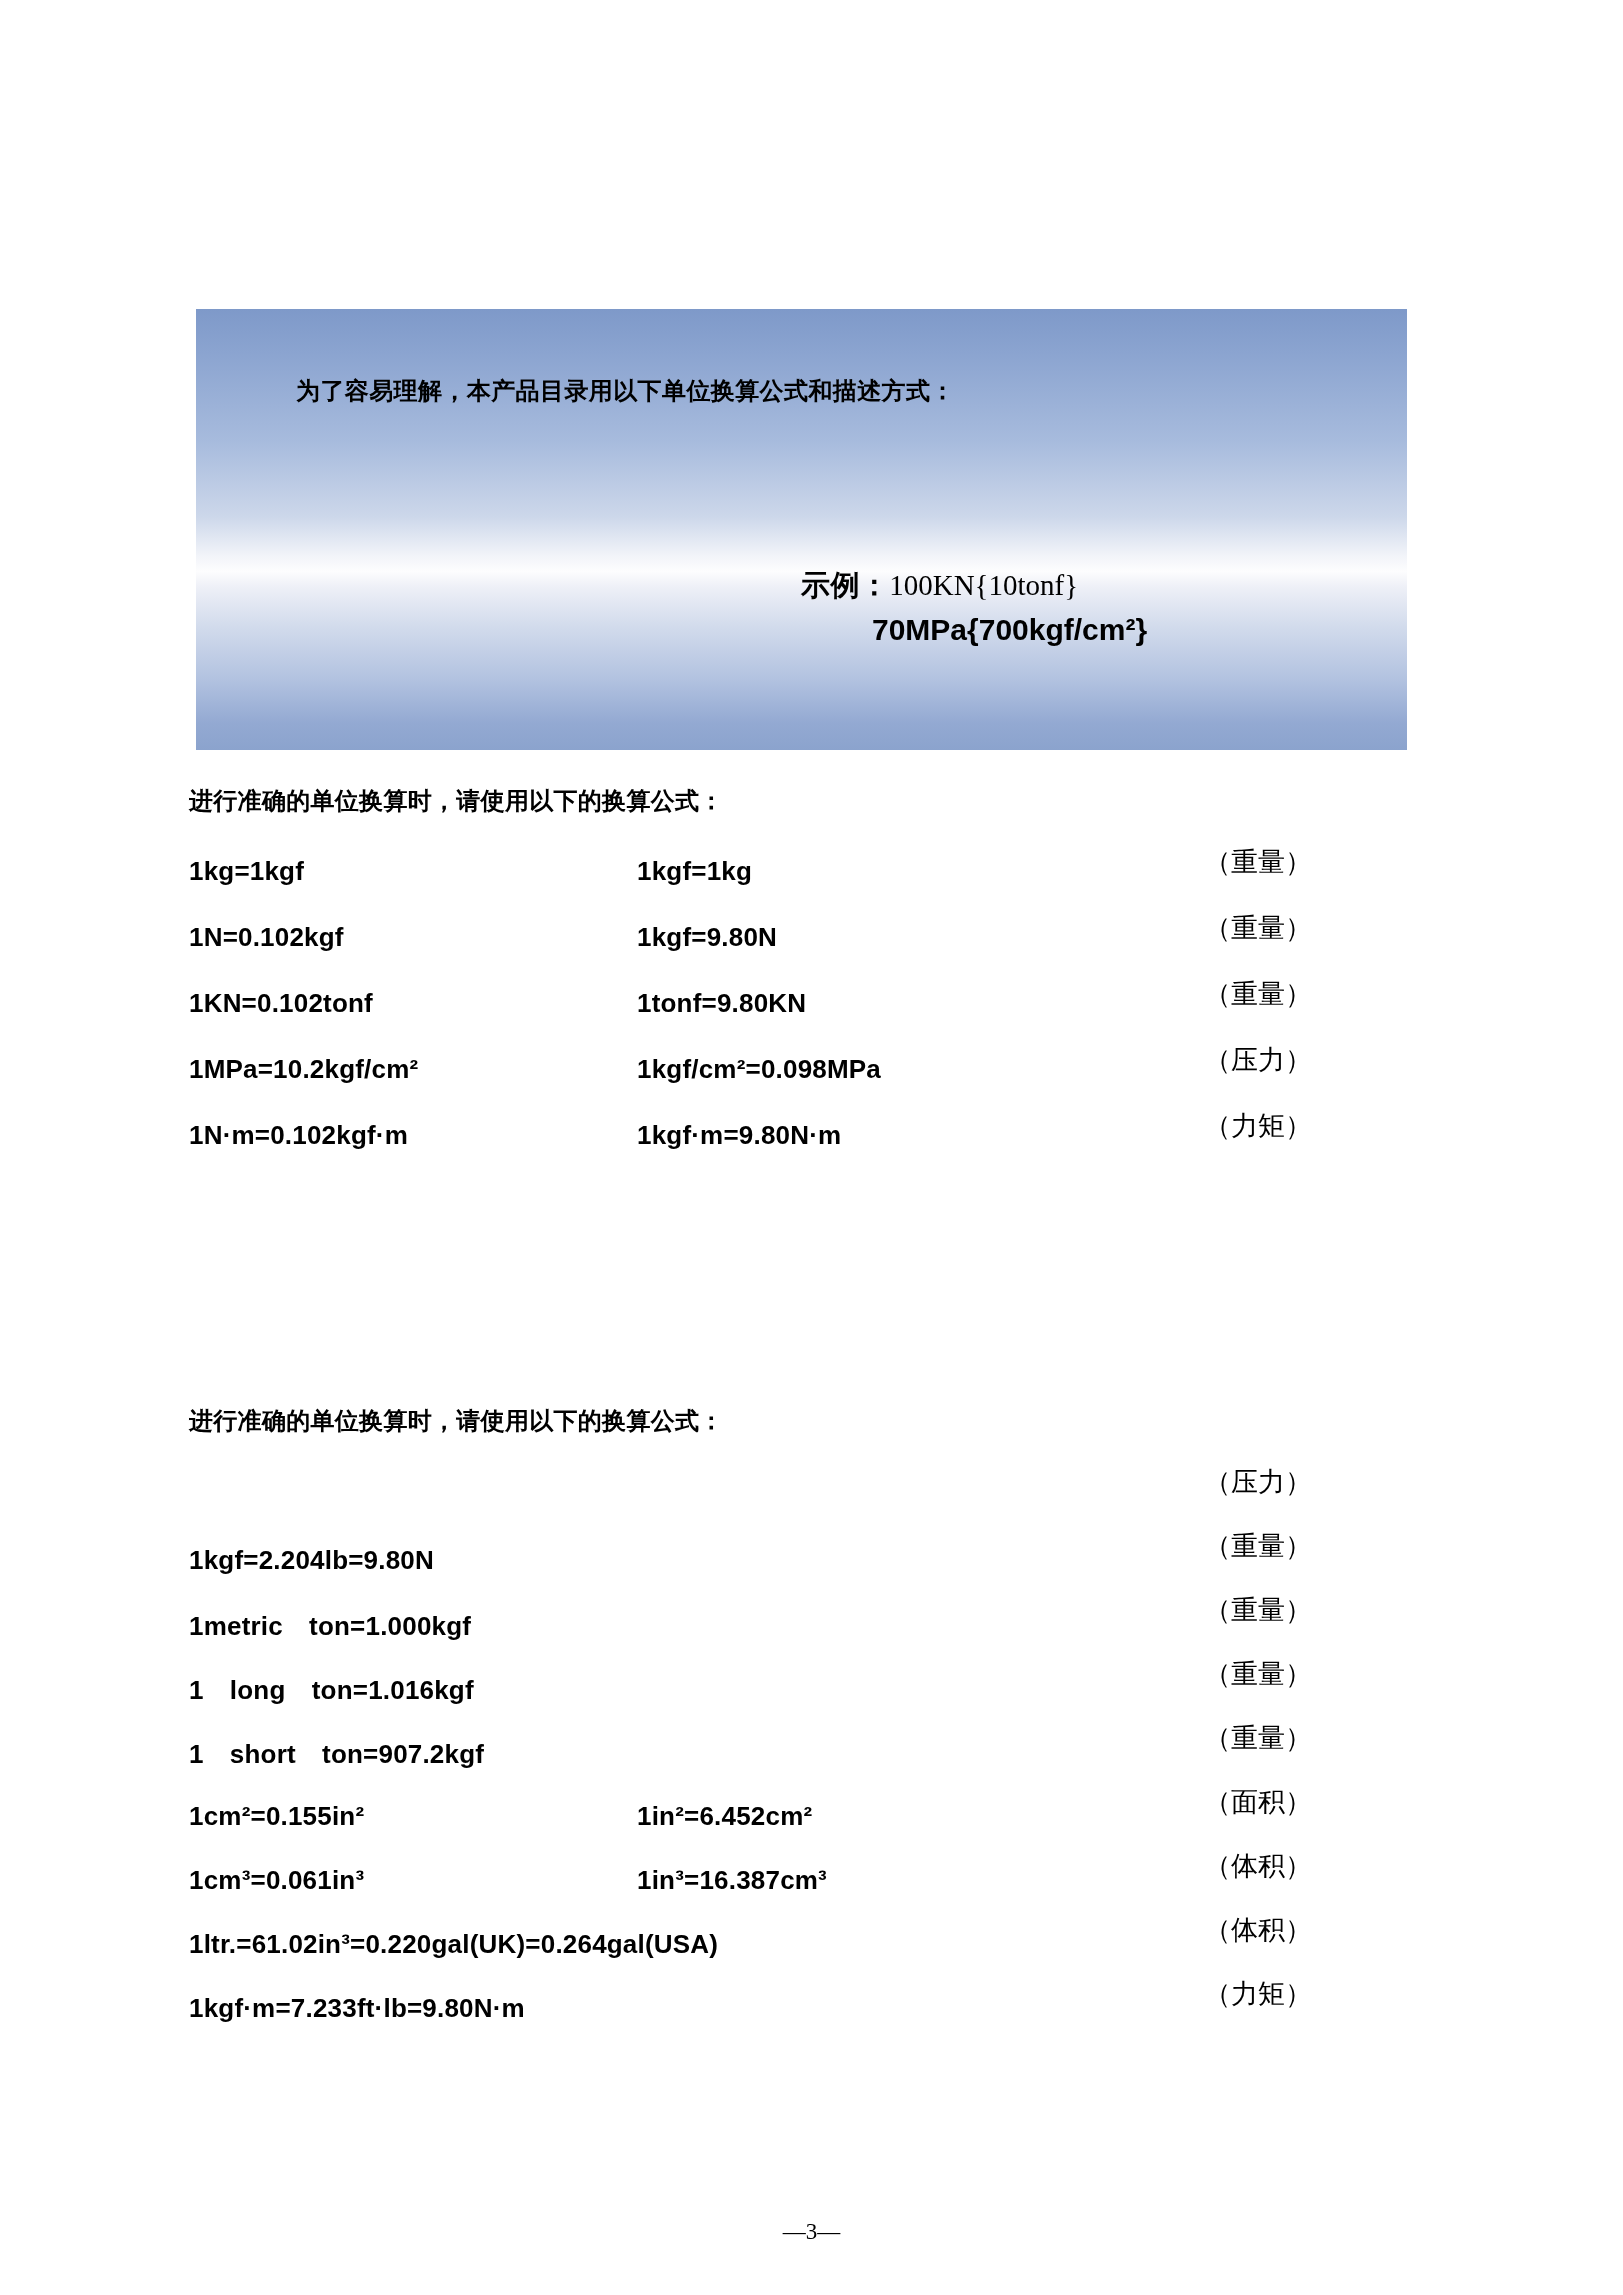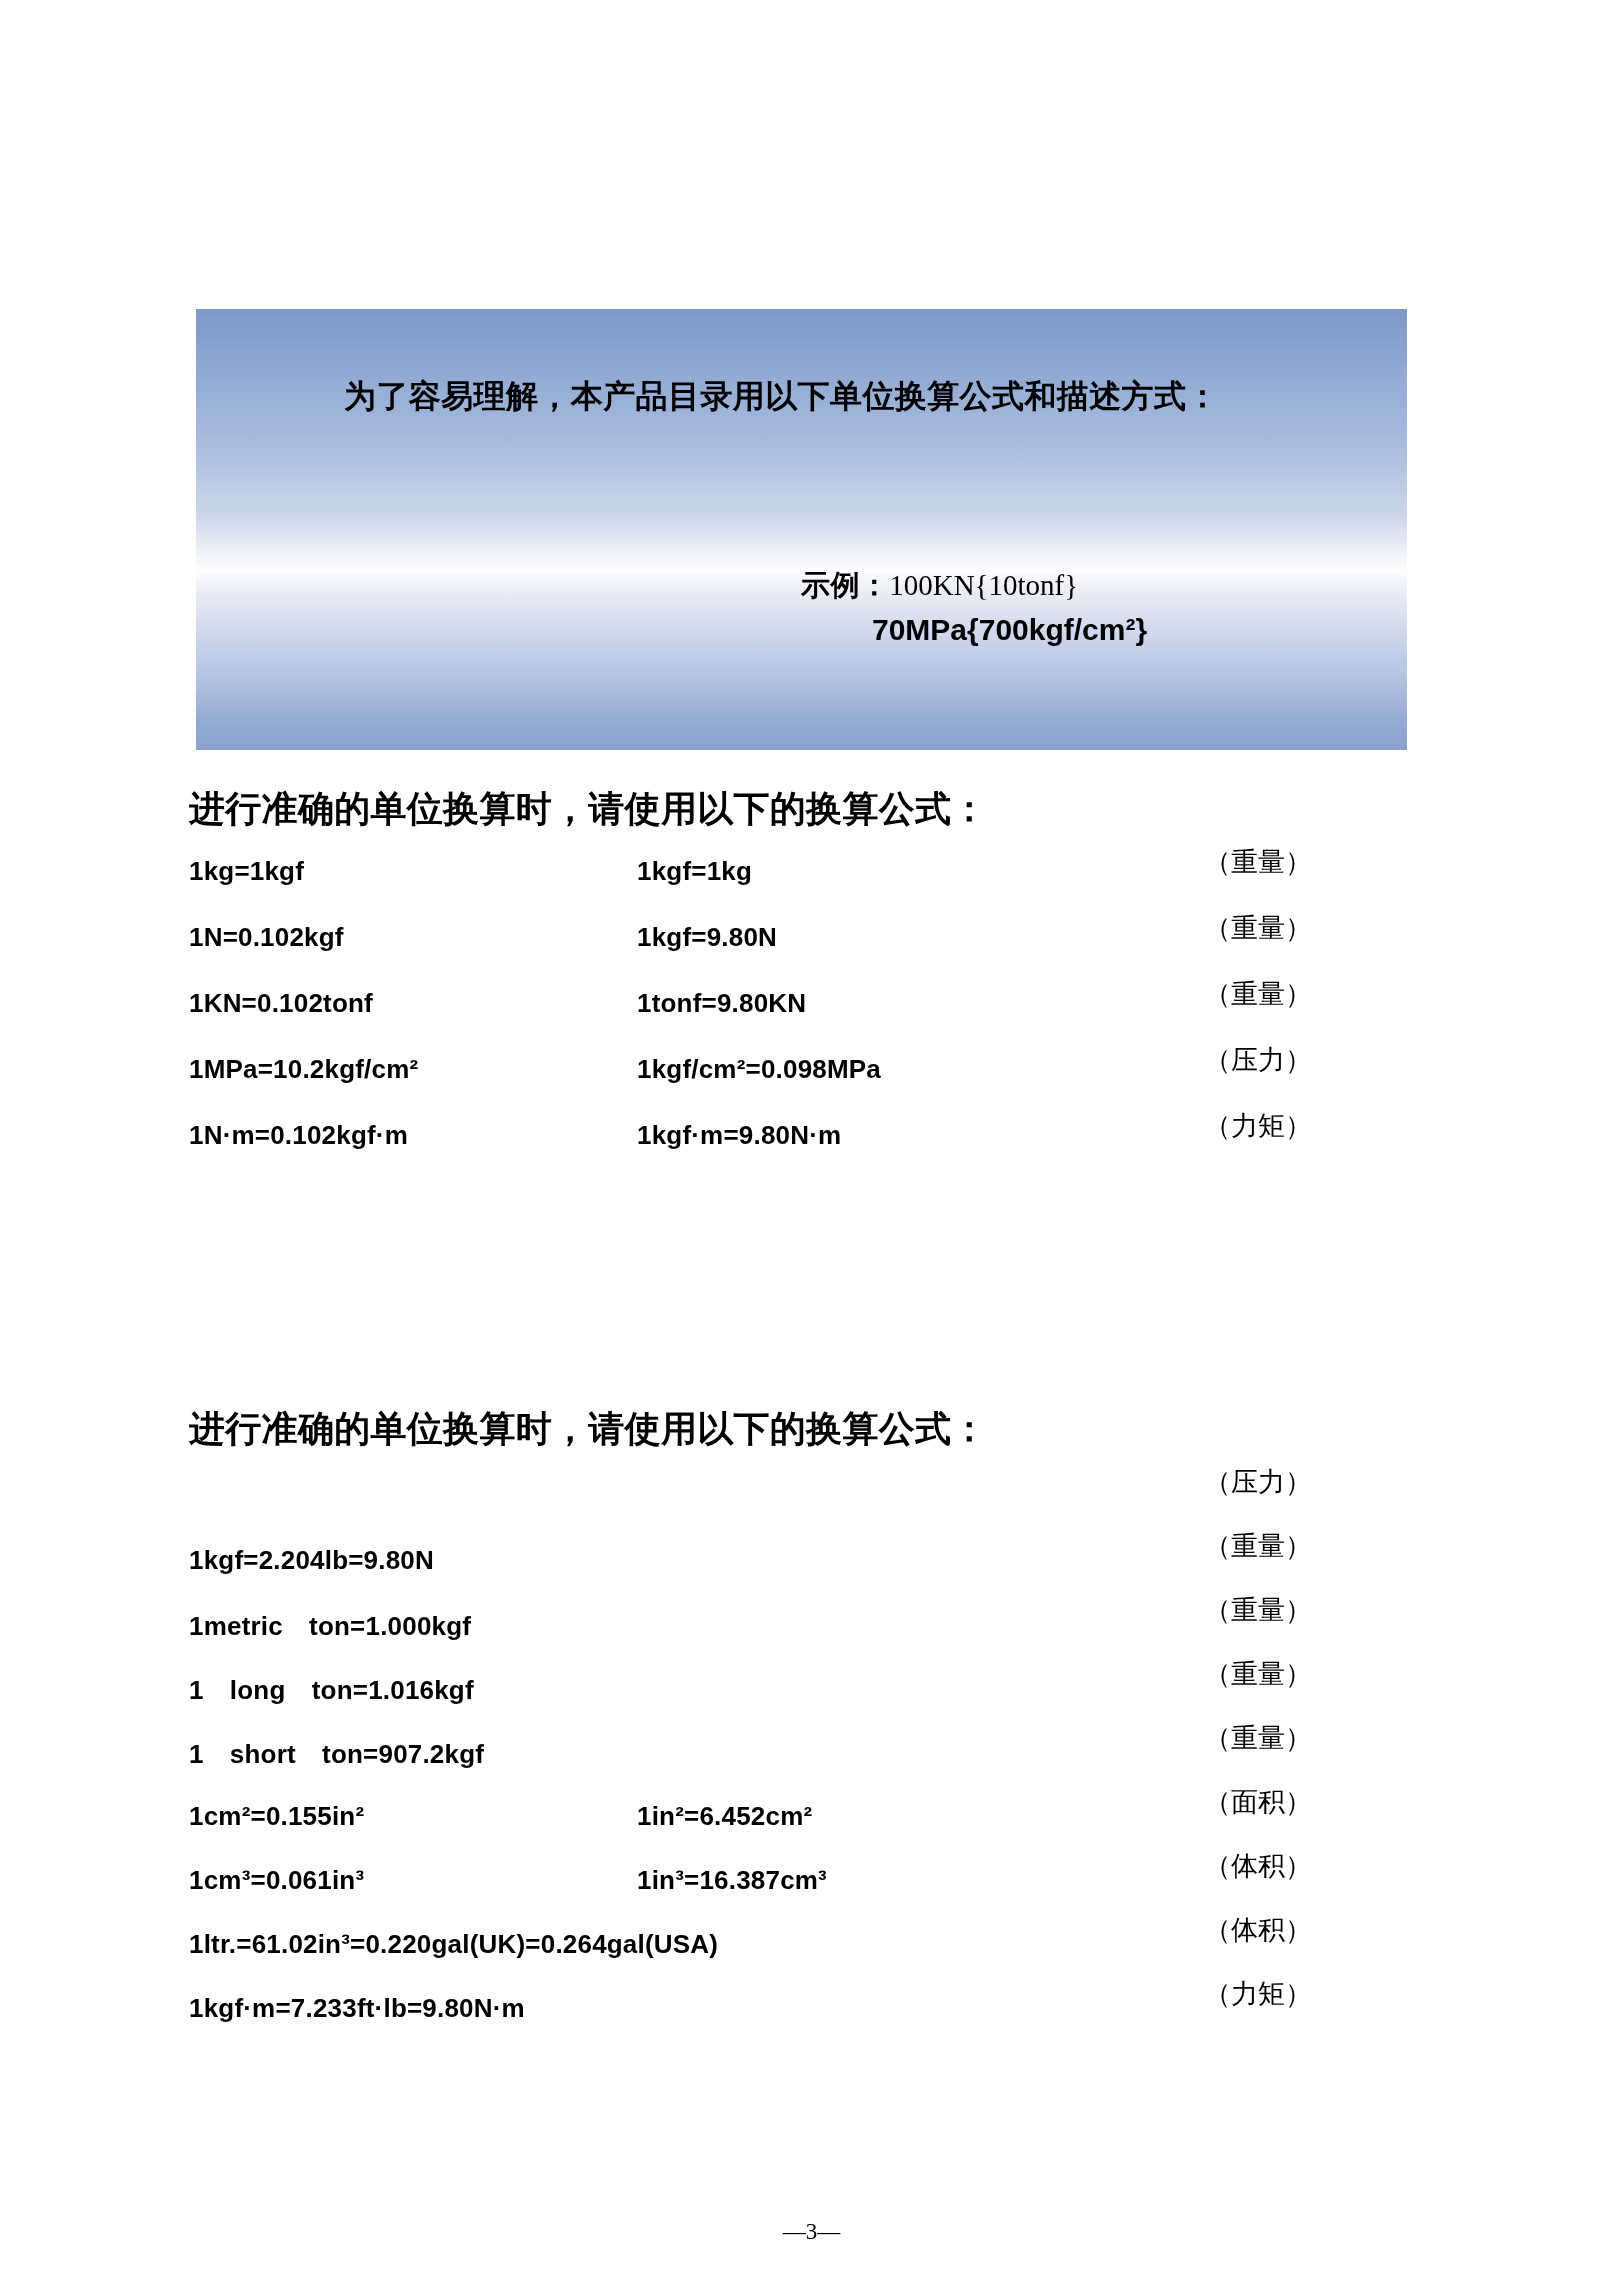--- a/index.html
+++ b/index.html
@@ -53,26 +53,25 @@
         #eef0f7 63%,
         #d2dbec 72%,
         #b2c2e0 84%,
         #93a9d2 94%,
         #8ba3cd 100%);
   }
   .notice-intro {
     position: absolute;
     left: 100px;
     top: 66px;
-    font-size: 32px;
+    font-size: 24px;
     font-weight: bold;
     letter-spacing: 0.4px;
     color: #000;
     white-space: nowrap;
-    margin-left: 48px;
   }
   .notice-formulas {
     position: absolute;
     left: 150px;
     top: 173px;
     font-size: 29px;
     font-weight: bold;
     line-height: 1.58;
     color: #000;
   }
@@ -100,21 +99,21 @@
     white-space: nowrap;
     margin-top: 7px;
     margin-left: 71px;
     font-family: "Liberation Sans", "DejaVu Sans", sans-serif;
   }
 
   
   .section-lead {
     position: absolute;
     left: 189px;
-    font-size: 36px;
+    font-size: 24px;
     font-weight: bold;
     letter-spacing: 0.3px;
     white-space: nowrap;
   }
   #lead-1 { top: 785px; }
   #lead-2 { top: 1405px; }
 
   .section-heading {
     position: absolute;
     left: 0;

